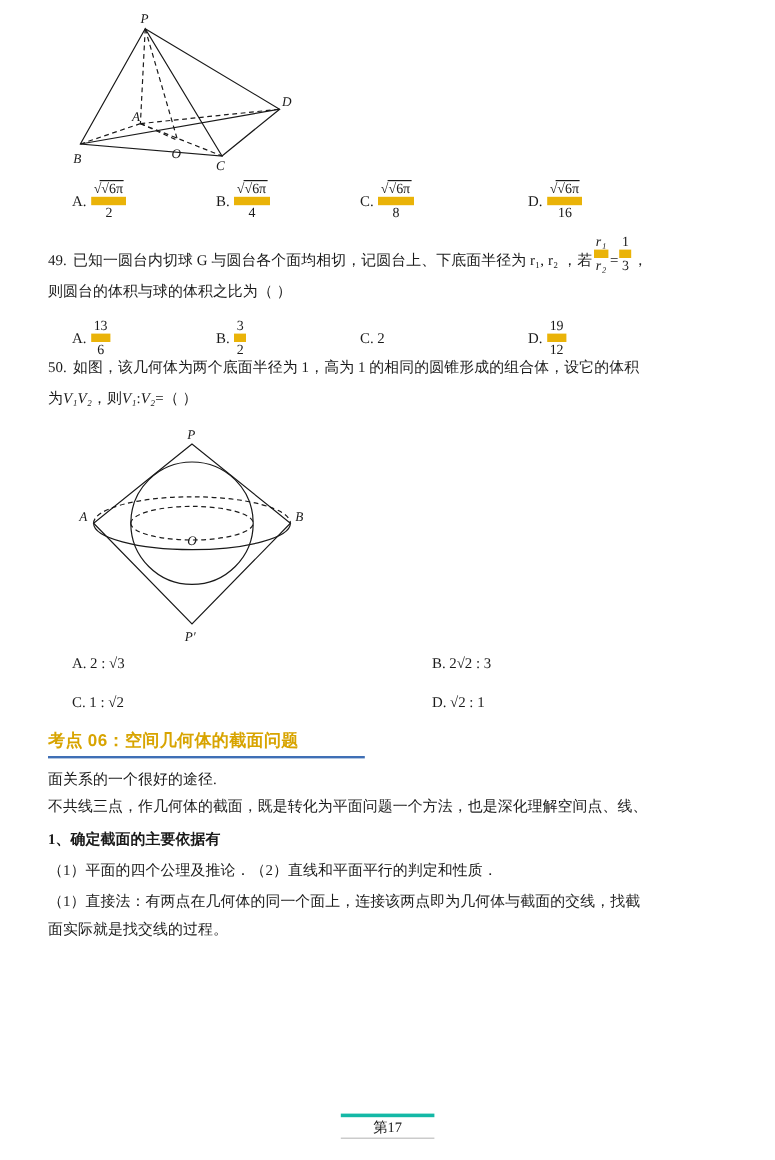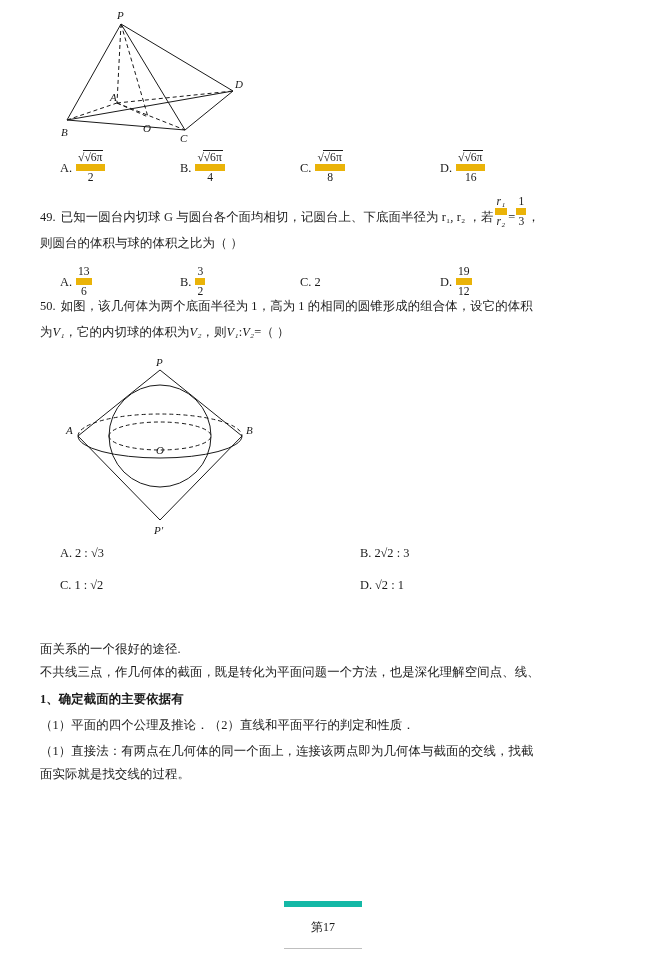--- a/index.html
+++ b/index.html
@@ -138,22 +138,22 @@
     position: absolute;
     left: 0;
     bottom: 18px;
     width: 646px;
     text-align: center;
     font-size: 12px;
     color: #1a1a1a;
   }
   .footer .pagebox {
     display: inline-block;
-    padding: 12px 12px;
-    border-top: 6px solid #14b8a6;
+    padding: 0 12px;
+    border-top: 3px solid #14b8a6;
     border-bottom: 1px solid #bfbfbf;
     min-width: 54px;
   }
 </style>
 </head>
 <body>
 
 <div class="page">
 
   <div class="fig1">
@@ -262,21 +262,20 @@
 
   <div class="block qtext" id="q50">
     <div style="display:flex;align-items:baseline;">
       <span>50.</span>
       <span style="width:5px"></span>
       <span>如图，该几何体为两个底面半径为 1，高为 1 的相同的圆锥形成的组合体，设它的体积</span>
     </div>
     <div style="display:flex;align-items:baseline;margin-top:4px;">
       <span>为</span>
       <span class="serif-it">V₁</span>
-      <span>，它的内切球的体积为</span>
       <span class="serif-it">V₂</span>
       <span>，则</span>
       <span class="serif-it">V₁</span>
       <span>:</span>
       <span class="serif-it">V₂</span>
       <span>=（     ）</span>
     </div>
   </div>
 
   <div class="fig2">
@@ -317,20 +316,24 @@
     <div class="opt" style="width:300px">
       <span class="lbl">C.</span>
       <span>1 : √2</span>
     </div>
     <div class="opt">
       <span class="lbl">D.</span>
       <span>√2 : 1</span>
     </div>
   </div>
 
+  <div class="block" id="heading06">
+    <span class="kaodian">考点 06：空间几何体的截面问题</span>
+    <span class="kd-underline"></span>
+  </div>
 
   <div class="block qtext tight" id="body06">
     <p>面关系的一个很好的途径.</p>
     <p>不共线三点，作几何体的截面，既是转化为平面问题一个方法，也是深化理解空间点、线、</p>
     <p class="bold" style="margin-top:5px;">1、确定截面的主要依据有</p>
     <p style="margin-top:4px;">（1）平面的四个公理及推论．（2）直线和平面平行的判定和性质．</p>
     <p style="margin-top:4px;">（1）直接法：有两点在几何体的同一个面上，连接该两点即为几何体与截面的交线，找截</p>
     <p>面实际就是找交线的过程。</p>
   </div>
 

